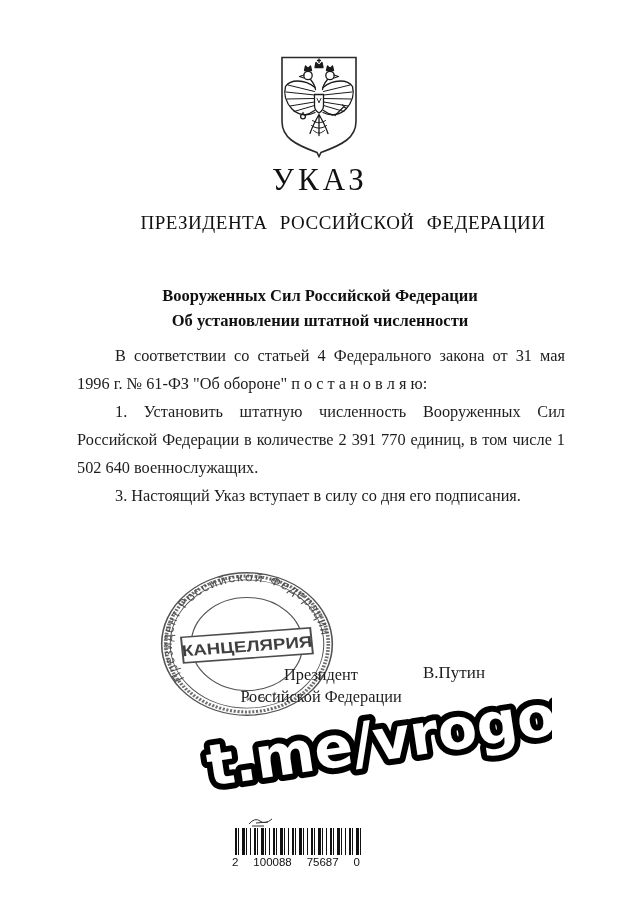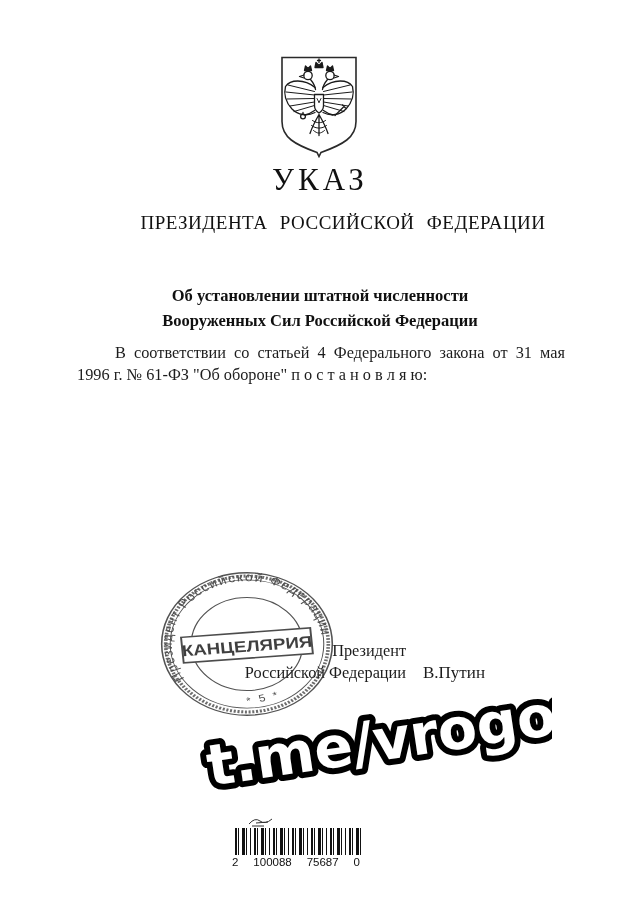--- a/index.html
+++ b/index.html
@@ -22,27 +22,27 @@
     position:absolute;left:0;top:212px;width:640px;
     text-align:center;font-size:19px;letter-spacing:0.5px;word-spacing:7px;color:#111;padding-left:23px;
   }
   .subject{
     position:absolute;left:0;top:283px;width:640px;
     text-align:center;font-weight:bold;font-size:16.5px;line-height:25px;color:#101010;
   }
   
   .body{
     position:absolute;left:77px;top:342px;width:488px;
-    font-size:16.3px;line-height:22px;text-align:justify;
+    font-size:16.3px;line-height:28px;text-align:justify;
   }
   .body p{margin:0;text-indent:38px;}
   
   .sig-title{
-    position:absolute;left:236px;top:640px;width:170px;
-    text-align:right;font-size:16.3px;line-height:22px;
+    position:absolute;left:236px;top:664px;width:170px;
+    text-align:center;font-size:16.3px;line-height:22px;
   }
   .sig-name{
     position:absolute;left:423px;top:663px;font-size:17px;
   }
   
   .footer{
     position:absolute;left:78px;top:703px;
     font-size:16.5px;line-height:23.6px;
   }
   
@@ -113,26 +113,28 @@
 
       <path d="M42,61 C38,68 35,74 33,80 M42,61 V82 M42,61 C46,68 49,74 51,80"></path>
       <path d="M35.5,67 C40,70 44,70 48.5,67 M34.5,72 C39,75.5 45,75.5 49.5,72 M36.5,77 C40.5,80.5 43.5,80.5 47.5,77" stroke-width="1"></path>
     </g>
   </svg>
 
   <div class="title">УКАЗ</div>
   <div class="issuer">ПРЕЗИДЕНТА РОССИЙСКОЙ ФЕДЕРАЦИИ</div>
 
   <div class="subject">
+    <div>Вооруженных Сил Российской Федерации</div>
     <div>Об установлении штатной численности</div>
-    <div>Вооруженных Сил Российской Федерации</div>
   </div>
 
   <div class="body">
     <p>В соответствии со статьей 4 Федерального закона от 31 мая 1996 г. № 61-ФЗ "Об обороне" п о с т а н о в л я ю:</p>
+    <p>1. Установить штатную численность Вооруженных Сил Российской Федерации в количестве 2 391 770 единиц, в том числе 1 502 640 военнослужащих.</p>
+    <p>3. Настоящий Указ вступает в силу со дня его подписания.</p>
   </div>
 
   <div class="sig-title">
     <div>Президент</div>
     <div>Российской Федерации</div>
   </div>
   <div class="sig-name">В.Путин</div>
 
   <svg class="stamp" viewBox="0 0 160 160" width="182" height="152" preserveAspectRatio="none">
     <g stroke="#2e2e2e" fill="none">

